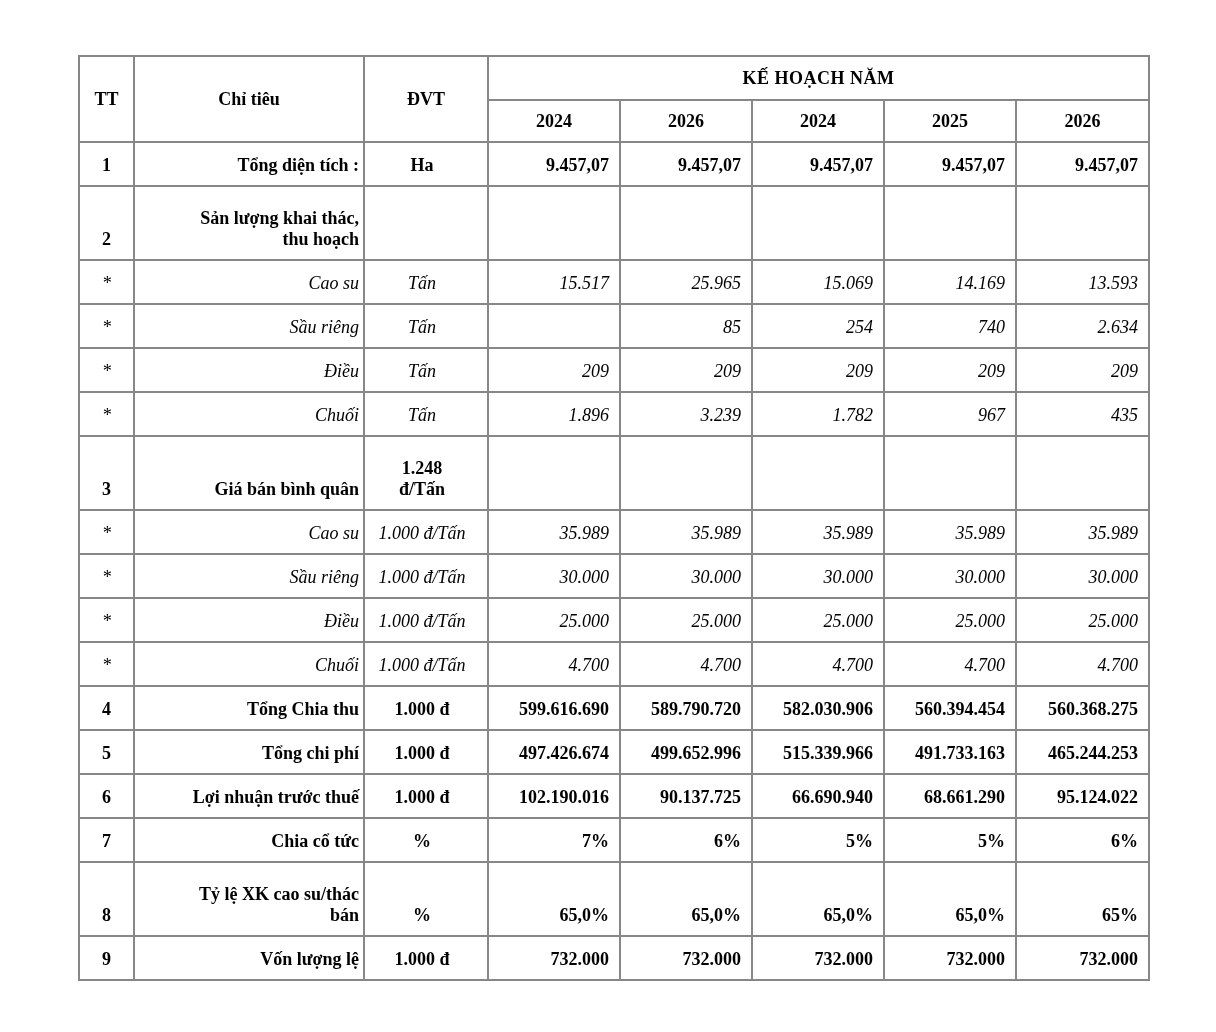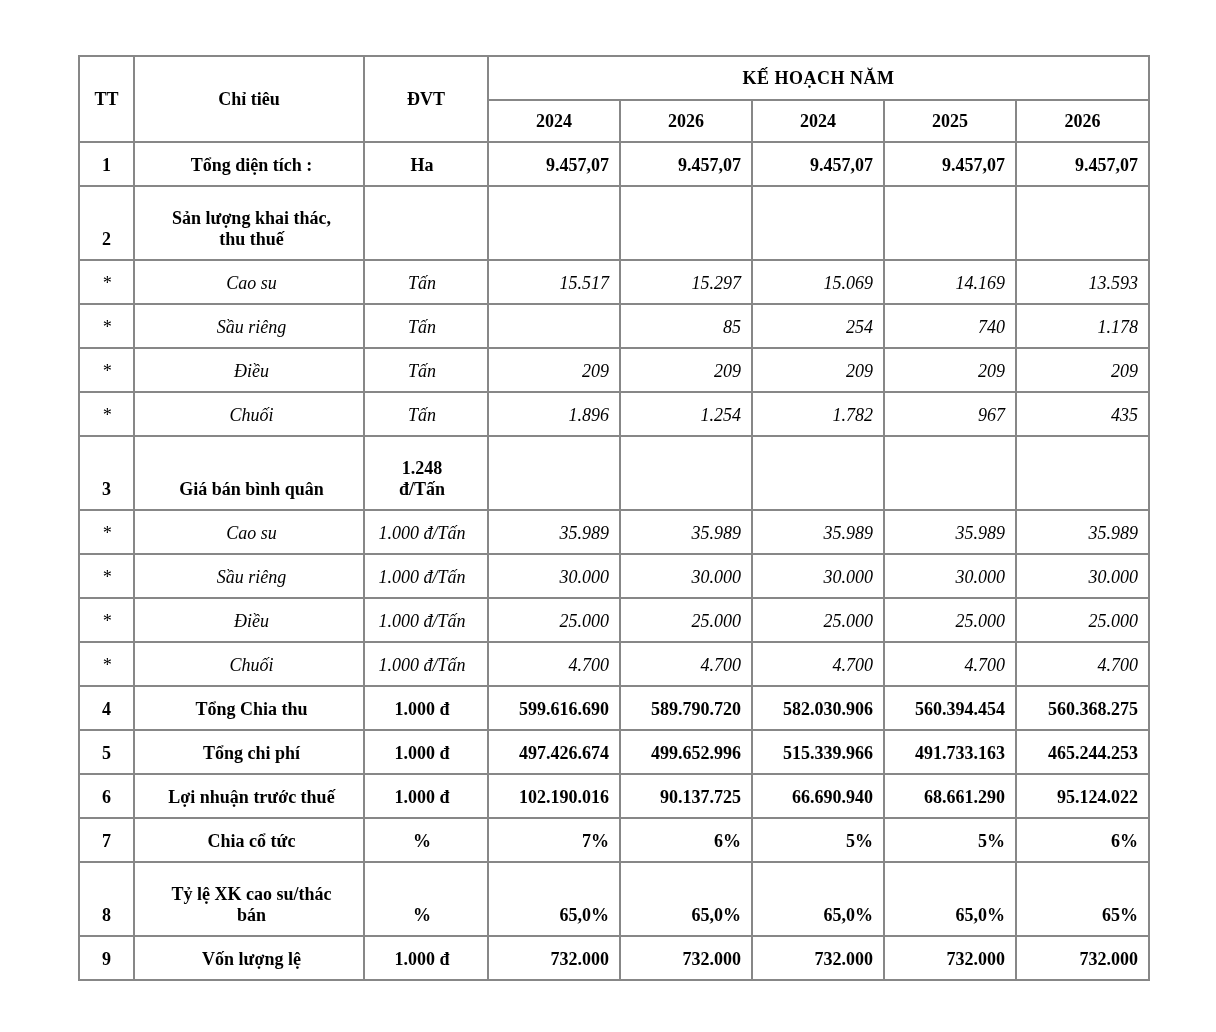--- a/index.html
+++ b/index.html
@@ -41,21 +41,21 @@
   tr.head-years { height: 42px; }
   th.plan-title { font-size: 19px; letter-spacing: 0.5px; }
   
   tbody td {
     vertical-align: bottom;
     padding: 0 0 9px 0;
   }
   tr.row-normal { height: 44px; }
   tr.row-tall   { height: 74px; }
   td.c-tt   { text-align: center; }
-  td.c-label{ text-align: center; padding-left: 9px; padding-right: 4px; white-space: pre-line; }
+  td.c-label{ text-align: right; padding-left: 9px; padding-right: 4px; white-space: pre-line; }
   td.c-unit { text-align: center; white-space: pre-line; padding-left: 2px; padding-right: 10px; }
   td.c-val  { text-align: right; padding-right: 10px; }
   tr.r-bold td { font-weight: bold; font-style: normal; }
   tr.r-italic td { font-weight: normal; font-style: italic; }
 </style>
 </head>
 <body>
 
 <div class="table-wrap">
   <table class="plan">
@@ -91,64 +91,64 @@
           <td class="c-unit">Ha</td>
           <td class="c-val">9.457,07</td>
           <td class="c-val">9.457,07</td>
           <td class="c-val">9.457,07</td>
           <td class="c-val">9.457,07</td>
           <td class="c-val">9.457,07</td>
         </tr>
         <tr class="r-bold row-tall">
           <td class="c-tt">2</td>
           <td class="c-label">Sản lượng khai thác,
-thu thuế</td>
+thu hoạch</td>
           <td class="c-unit"></td>
           <td class="c-val"></td>
           <td class="c-val"></td>
           <td class="c-val"></td>
           <td class="c-val"></td>
           <td class="c-val"></td>
         </tr>
         <tr class="r-italic row-normal">
           <td class="c-tt">*</td>
           <td class="c-label">Cao su</td>
           <td class="c-unit">Tấn</td>
           <td class="c-val">15.517</td>
-          <td class="c-val">15.297</td>
+          <td class="c-val">25.965</td>
           <td class="c-val">15.069</td>
           <td class="c-val">14.169</td>
           <td class="c-val">13.593</td>
         </tr>
         <tr class="r-italic row-normal">
           <td class="c-tt">*</td>
           <td class="c-label">Sầu riêng</td>
           <td class="c-unit">Tấn</td>
           <td class="c-val"></td>
           <td class="c-val">85</td>
           <td class="c-val">254</td>
           <td class="c-val">740</td>
-          <td class="c-val">1.178</td>
+          <td class="c-val">2.634</td>
         </tr>
         <tr class="r-italic row-normal">
           <td class="c-tt">*</td>
           <td class="c-label">Điều</td>
           <td class="c-unit">Tấn</td>
           <td class="c-val">209</td>
           <td class="c-val">209</td>
           <td class="c-val">209</td>
           <td class="c-val">209</td>
           <td class="c-val">209</td>
         </tr>
         <tr class="r-italic row-normal">
           <td class="c-tt">*</td>
           <td class="c-label">Chuối</td>
           <td class="c-unit">Tấn</td>
           <td class="c-val">1.896</td>
-          <td class="c-val">1.254</td>
+          <td class="c-val">3.239</td>
           <td class="c-val">1.782</td>
           <td class="c-val">967</td>
           <td class="c-val">435</td>
         </tr>
         <tr class="r-bold row-tall">
           <td class="c-tt">3</td>
           <td class="c-label">Giá bán bình quân</td>
           <td class="c-unit">1.248
 đ/Tấn</td>
           <td class="c-val"></td>

